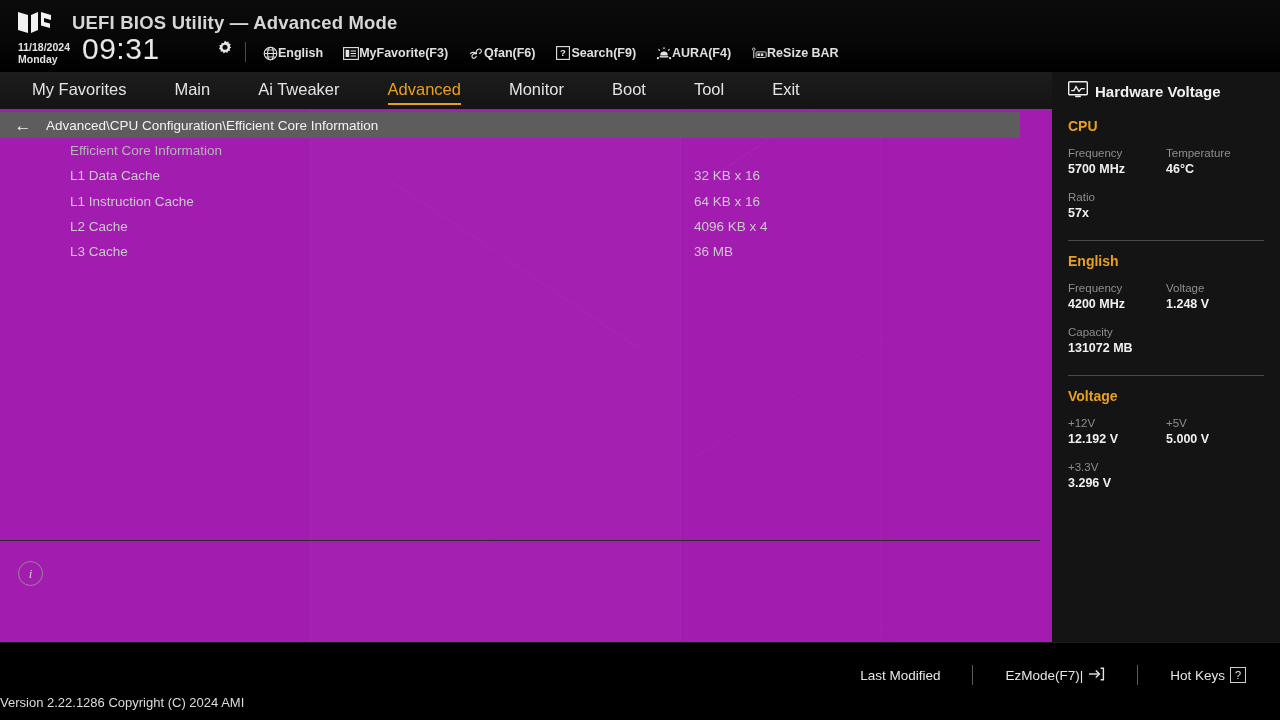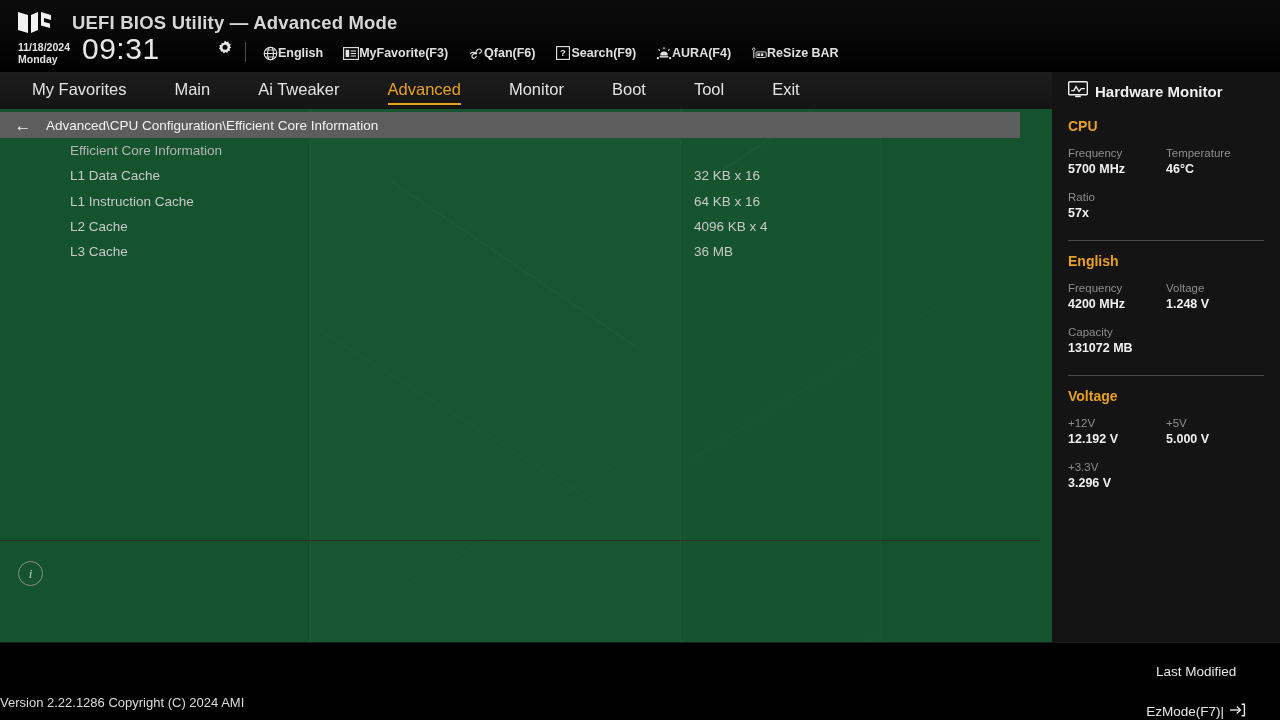--- a/index.html
+++ b/index.html
@@ -6,21 +6,21 @@
   html, body {
     width:1280px; height:720px;
     background:#000;
     font-family:"Liberation Sans", sans-serif;
     overflow:hidden;
     -webkit-font-smoothing:antialiased;
   }
   #root {
     position:relative;
     width:1280px; height:720px;
-    background:#14532d;
+    background:#a21caf;
     overflow:hidden;
   }
 
   
   .bg-tex {
     position:absolute; inset:0;
     pointer-events:none;
     overflow:hidden;
   }
   .bg-tex .band {
@@ -158,21 +158,21 @@
 
   
   .footer {
     position:absolute; top:642px; left:0; width:1280px; height:78px;
     background:#000; z-index:5;
   }
   .foot-top { position:absolute; top:0; left:0; width:1280px; height:1px; background:#1c1c1c; }
   .foot-right {
     position:absolute; right:14px; top:22px;
     display:flex; align-items:center; gap:12px; height:22px;
-    color:#e6e6e6; font-size:13.5px;flex-direction:column;
+    color:#e6e6e6; font-size:13.5px;
   }
   .foot-item { display:flex; align-items:center; gap:5px; padding:0 20px; white-space:nowrap; cursor:pointer; }
   .foot-bar { width:1px; height:20px; background:#5a5a5a; }
   .keybox {
     display:inline-flex; align-items:center; justify-content:center;
     width:16px; height:16px; border:1px solid #cfcfcf; font-size:11px; line-height:1;
   }
   .version {
     position:absolute; top:53px; left:0; width:1280px;
     text-align:left; color:#dcdcdc; font-size:13px;
@@ -355,21 +355,21 @@
 
   <div class="hw">
     <div class="hw-head">
       <span>
         <svg width="20" height="17" viewBox="0 0 20 17">
           <rect x="0.7" y="0.7" width="18.6" height="13" rx="1" fill="none" stroke="#f0f0f0" stroke-width="1.4"></rect>
           <polyline points="3.2,9.6 6,9.6 8,5.6 11,10.4 13.3,7.6 16.8,7.6" fill="none" stroke="#f0f0f0" stroke-width="1.3"></polyline>
           <rect x="7.2" y="14.6" width="5.6" height="1.6" fill="#f0f0f0"></rect>
         </svg>
       </span>
-      <span class="hw-title">Hardware Monitor</span>
+      <span class="hw-title">Hardware Voltage</span>
     </div>
     <div id="hw-groups">
         <div class="hw-group">CPU</div>
         <div class="hw-grid">
           <div class="hw-cell">
             <div class="hw-k">Frequency</div>
             <div class="hw-v">5700 MHz</div>
           </div>
           <div class="hw-cell">
             <div class="hw-k">Temperature</div>

